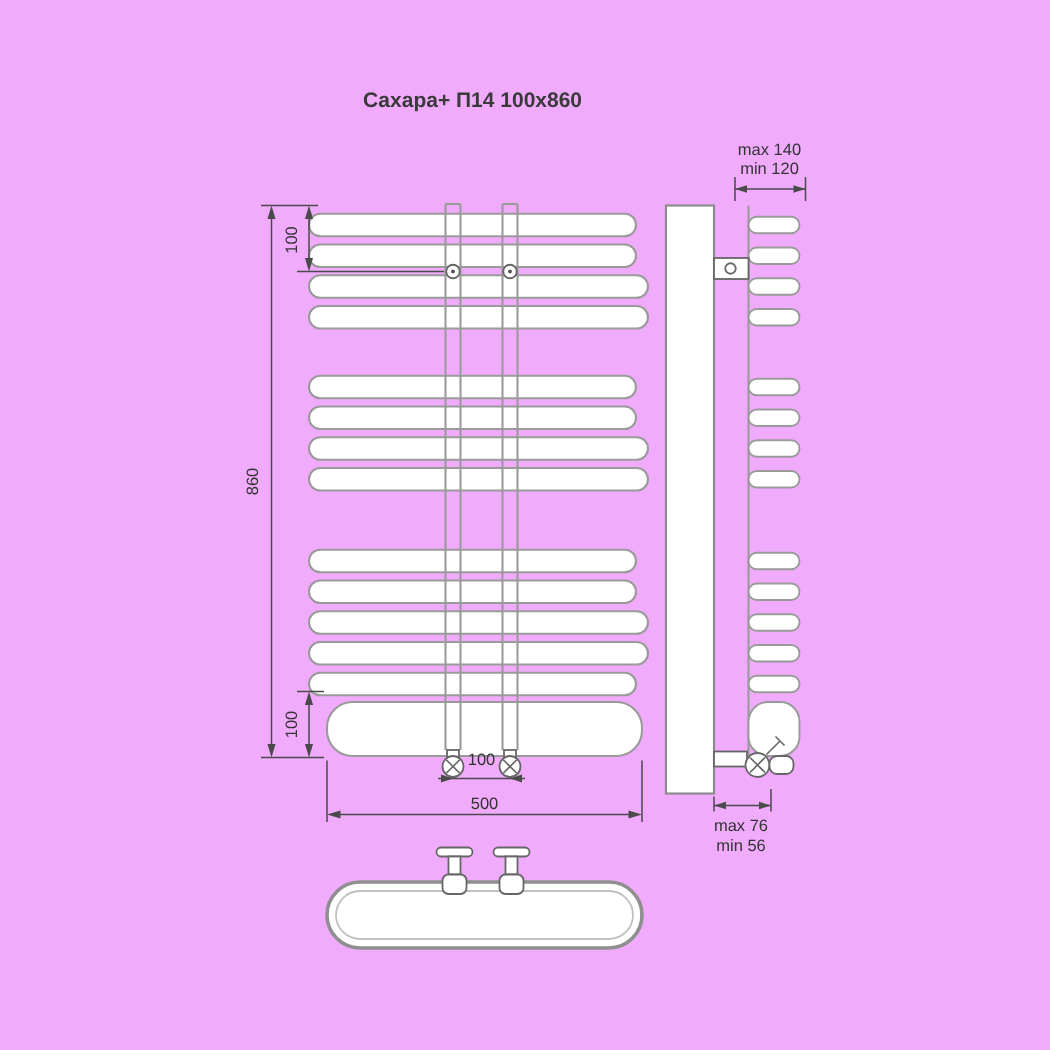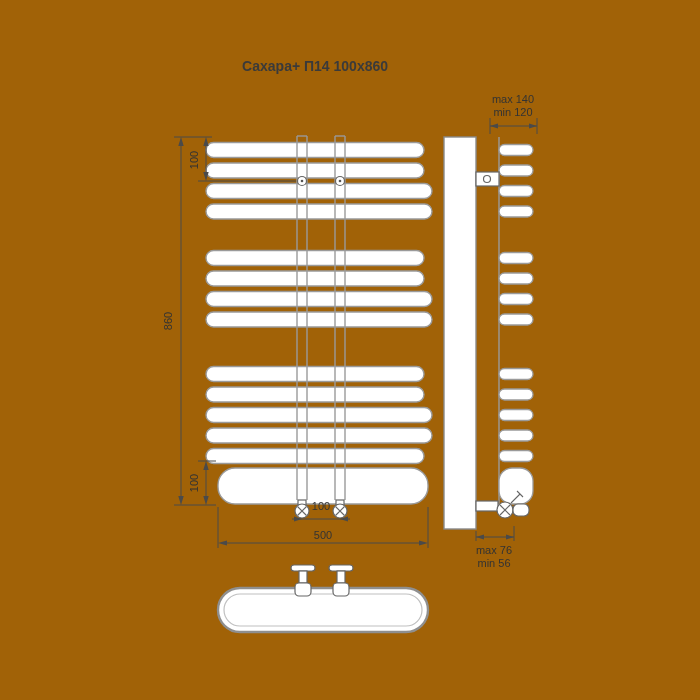--- a/index.html
+++ b/index.html
@@ -1,20 +1,20 @@
 <!DOCTYPE html>
 <html><head>
 <meta charset="utf-8">
 <style>
   html, body { margin: 0; padding: 0; background: #ffffff; }
   .canvas {
     position: relative;
     width: 700px;
     height: 700px;
-    background: #a16207;
+    background: #f0abfc;
     font-family: "Liberation Sans", "DejaVu Sans", sans-serif;
     overflow: hidden;
   }
   svg { display: block; }
   .title-text {
     font-size: 14px;
     font-weight: 600;
     fill: #3a3a3a;
     font-family: "Liberation Sans", "DejaVu Sans", sans-serif;
   }

